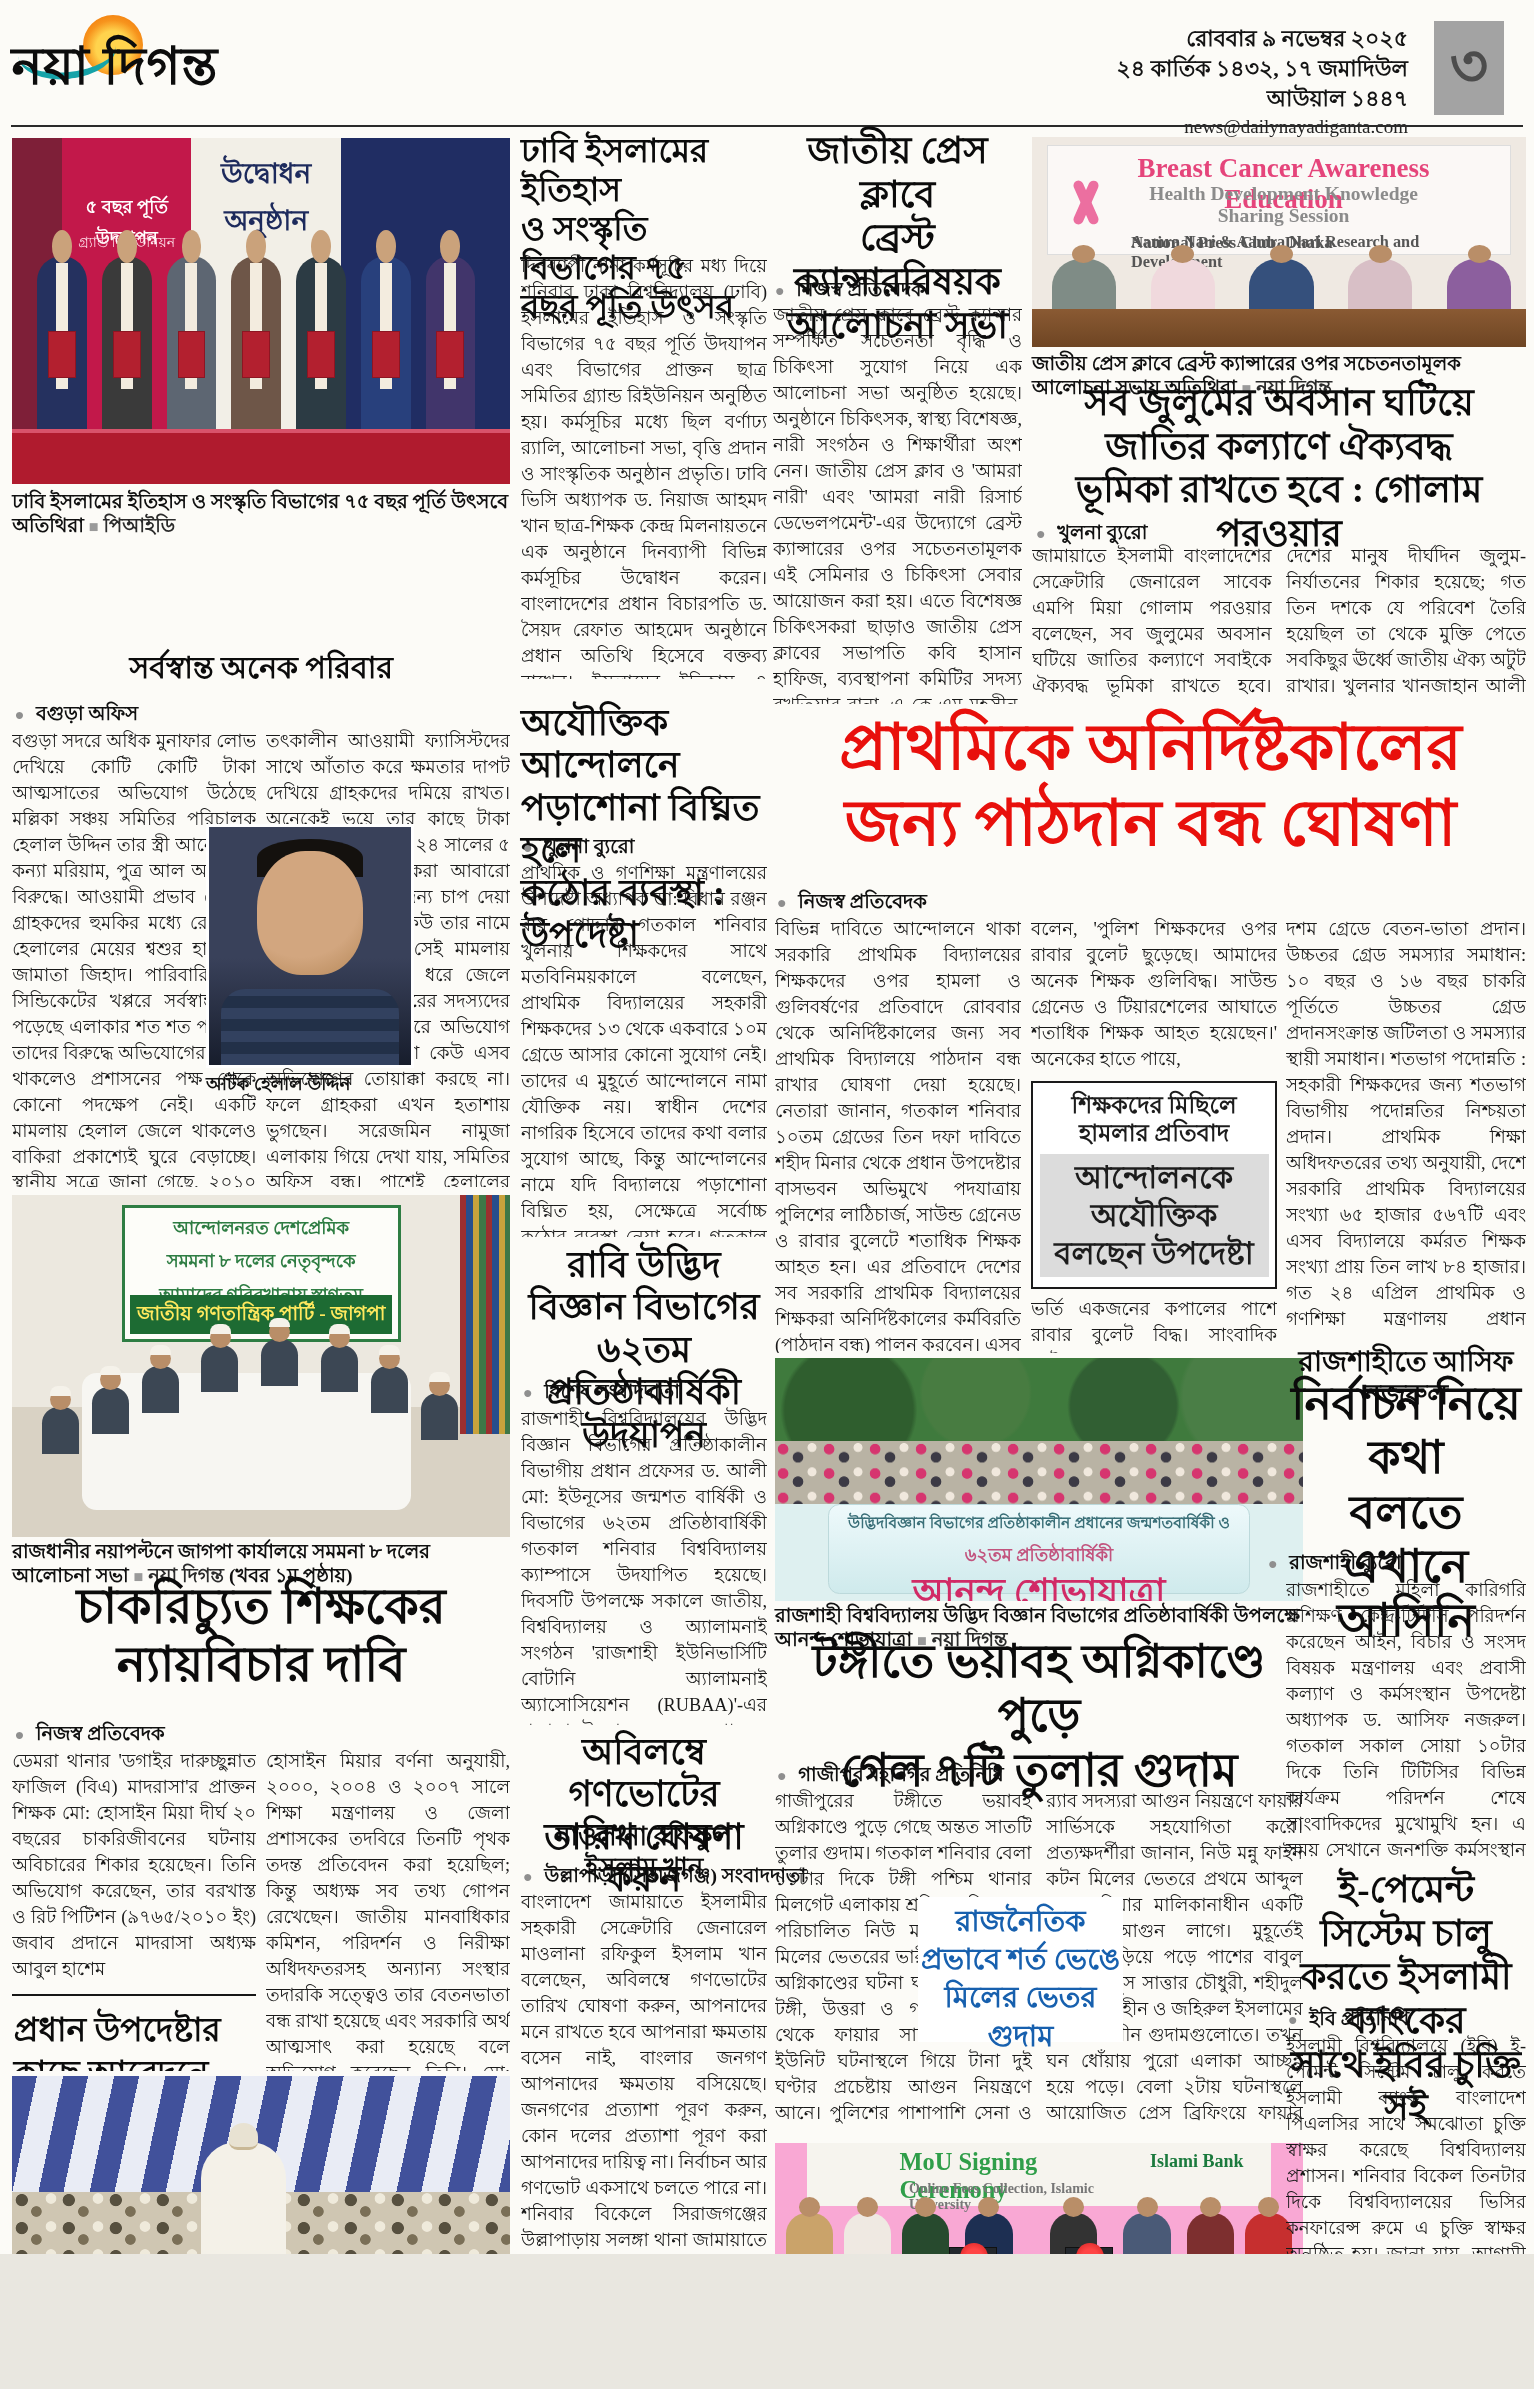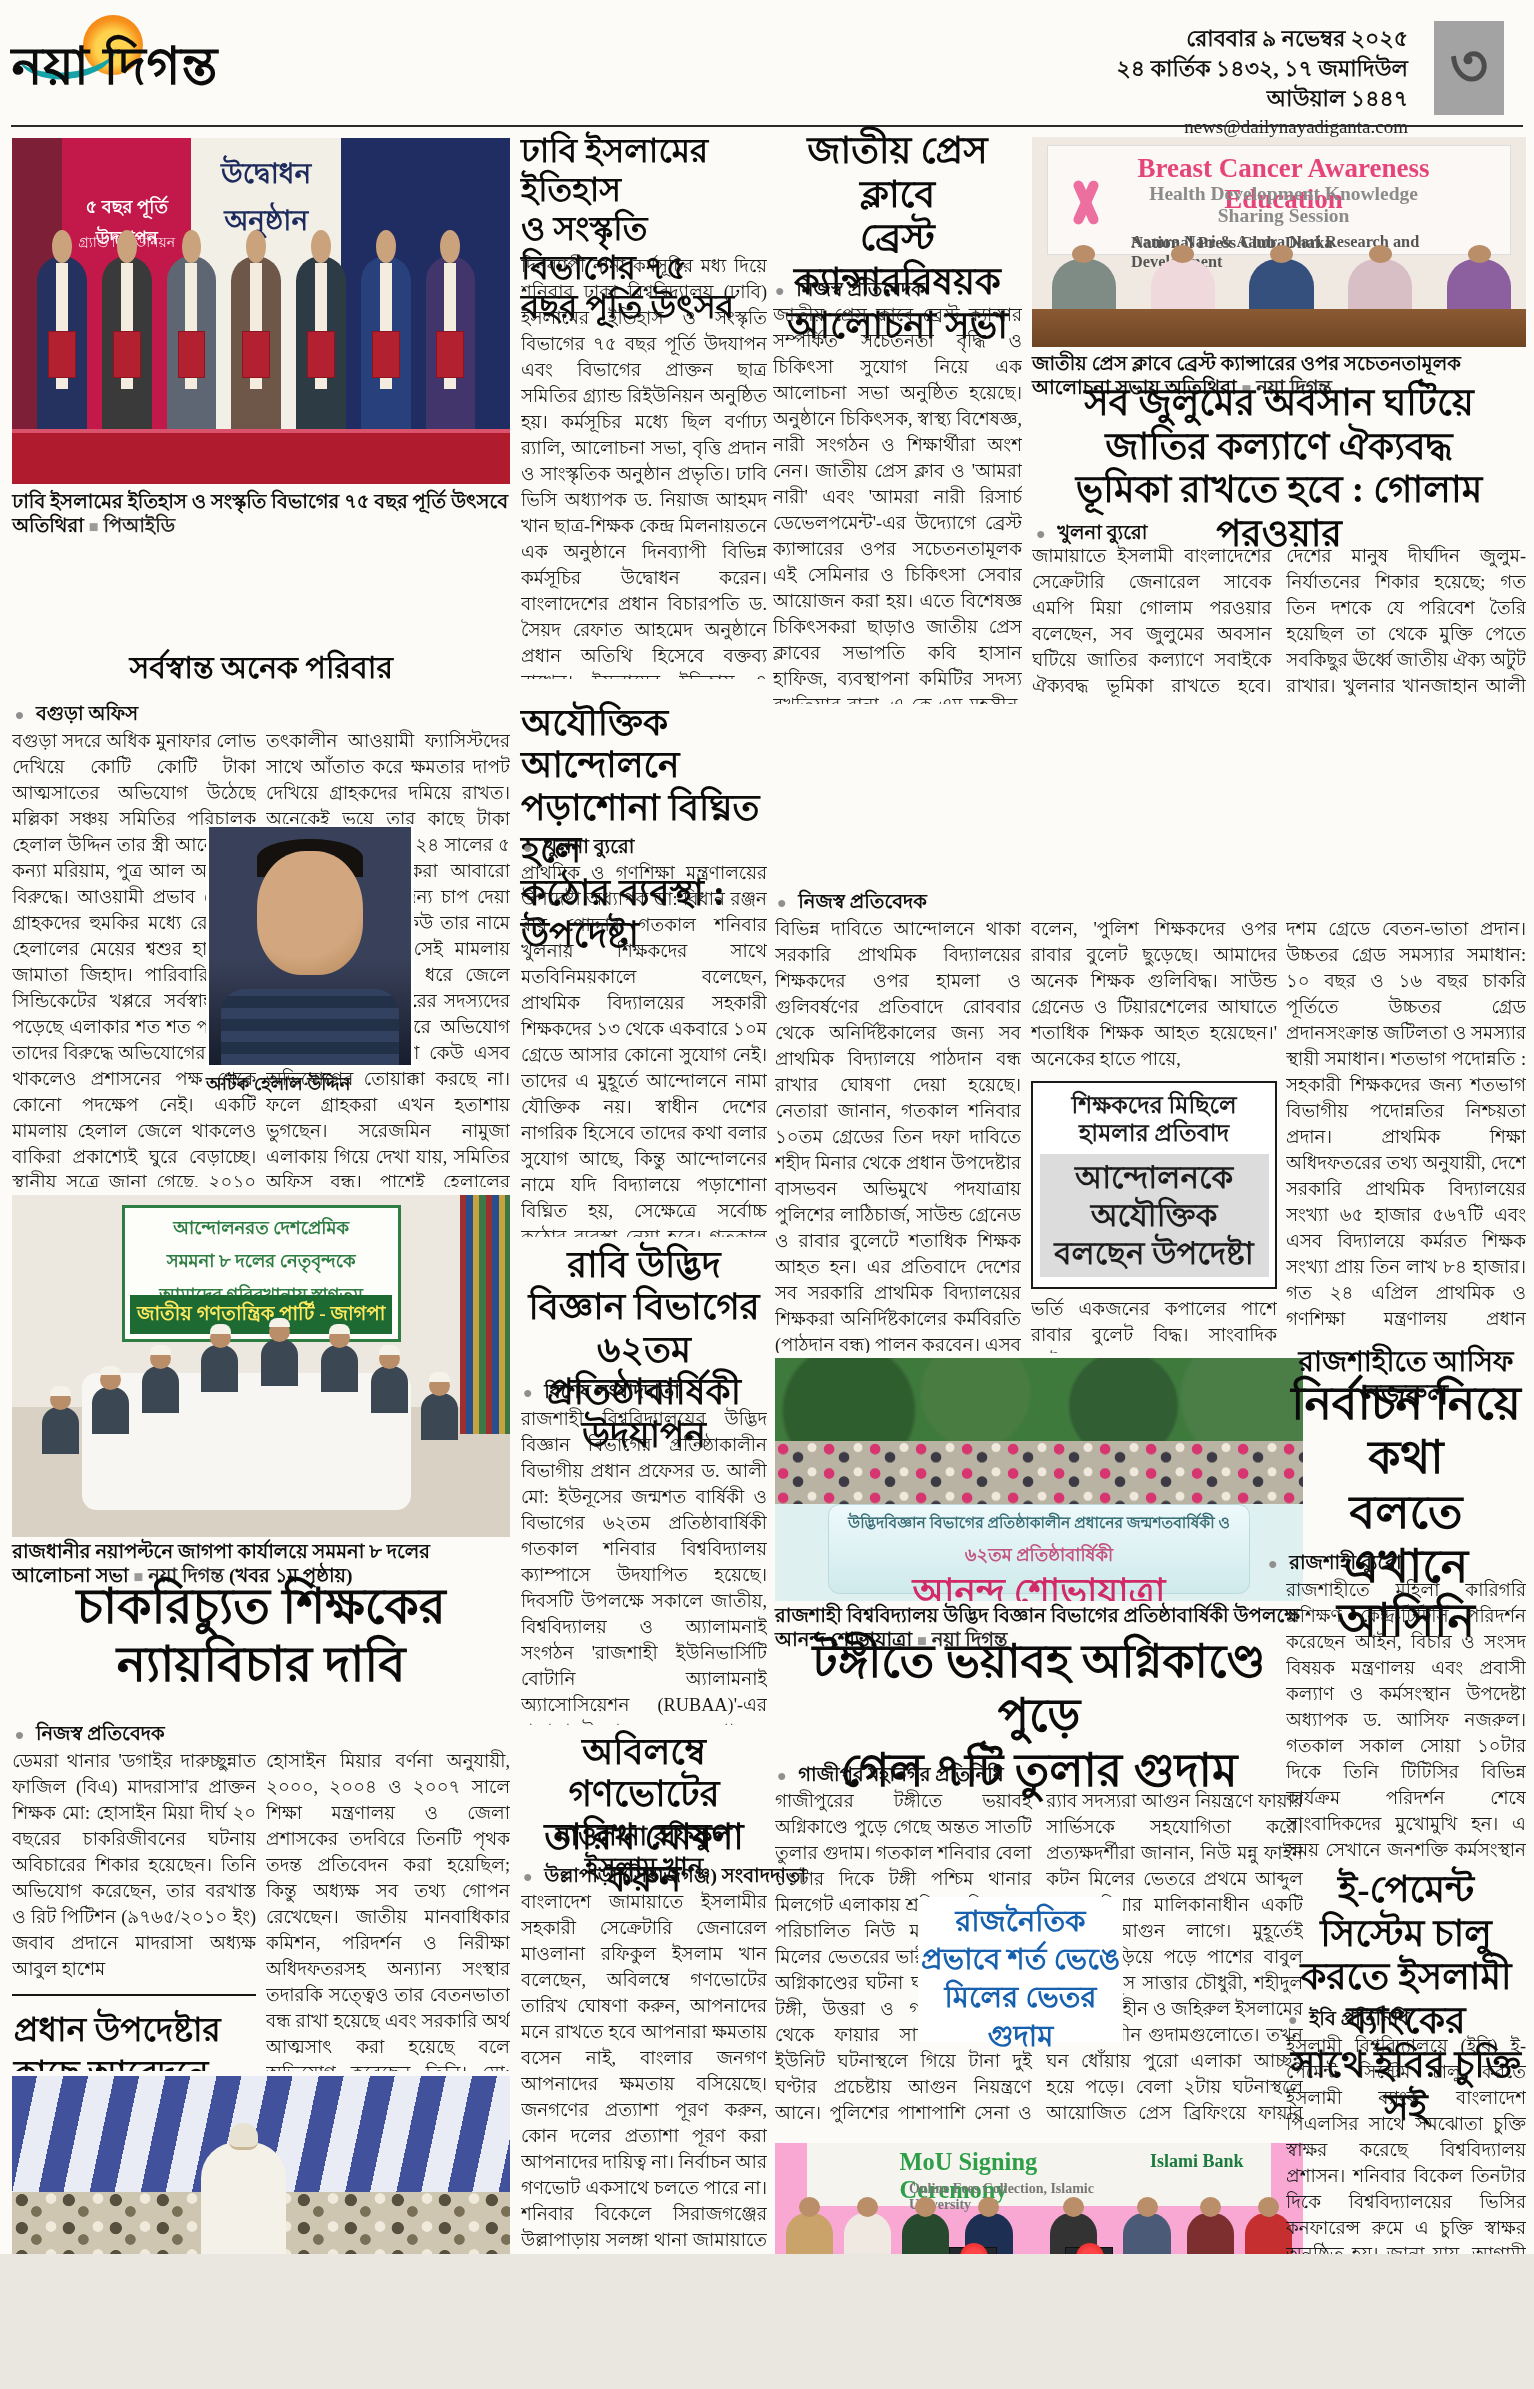--- a/index.html
+++ b/index.html
@@ -290,20 +290,24 @@
     <div>অযৌক্তিক আন্দোলনে</div>
     <div>পড়াশোনা বিঘ্নিত হলে</div>
     <div>কঠোর ব্যবস্থা : উপদেষ্টা</div>
   </div>
   <div class="byline" style="left:523px;top:832px;">
     <span class="dot">●</span>
     <span>খুলনা ব্যুরো</span>
   </div>
   <div class="body-txt" style="left:521px;top:861px;width:246px;height:376px;">প্রাথমিক ও গণশিক্ষা মন্ত্রণালয়ের উপদেষ্টা অধ্যাপক ডা: বিধান রঞ্জন রায় পোদ্দার গতকাল শনিবার খুলনায় শিক্ষকদের সাথে মতবিনিময়কালে বলেছেন, প্রাথমিক বিদ্যালয়ের সহকারী শিক্ষকদের ১৩ থেকে একবারে ১০ম গ্রেডে আসার কোনো সুযোগ নেই। তাদের এ মুহূর্তে আন্দোলনে নামা যৌক্তিক নয়। স্বাধীন দেশের নাগরিক হিসেবে তাদের কথা বলার সুযোগ আছে, কিন্তু আন্দোলনের নামে যদি বিদ্যালয়ে পড়াশোনা বিঘ্নিত হয়, সেক্ষেত্রে সর্বোচ্চ কঠোর ব্যবস্থা নেয়া হবে। গতকাল প্রাথমিক শিক্ষা বিভাগের আয়োজনে খুলনা জেলা শিল্পকলা একাডেমিতে বিভাগের তিন জেলা সাতক্ষীরা, খুলনা ও বাগেরহাটের প্রাথমিক বিদ্যালয়ের প্রধান শিক্ষকদের সাথে মতবিনিময় সভা শেষে উপদেষ্টা সাংবাদিকদের এসব কথা বলেন। অধ্যাপক ডা: বিধান রঞ্জন রায় পোদ্দার বলেন, বেশির ভাগ শিক্ষক মনে করেন ১০ম গ্রেডের এই দাবি অযৌক্তিক। কেননা সরকার প্রধান শিক্ষকদের ১০ম গ্রেডে উন্নীত করা হয়েছে। সাধারণ শিক্ষকদের সংখ্যা অনেক বেশি, তাই এখনই এটি সম্ভব নয়। তবে তারা যেন ১১তম গ্রেড পেতে পারেন, সে জন্য আমরা কাজ করছি। এর আগে সকাল থেকে প্রাথমিক শিক্ষার গুণগত  ■ ৪র্থ পৃ: ৫-এর কলামে</div>
 
+  <div class="art-head center red" style="left:773px;top:710px;width:755px;font-size:64px;">
+    <div>প্রাথমিকে অনির্দিষ্টকালের</div>
+    <div>জন্য পাঠদান বন্ধ ঘোষণা</div>
+  </div>
   <div class="byline" style="left:777px;top:887px;">
     <span class="dot">●</span>
     <span>নিজস্ব প্রতিবেদক</span>
   </div>
   <div class="body-txt" style="left:775px;top:917px;width:246px;height:436px;">বিভিন্ন দাবিতে আন্দোলনে থাকা সরকারি প্রাথমিক বিদ্যালয়ের শিক্ষকদের ওপর হামলা ও গুলিবর্ষণের প্রতিবাদে রোববার থেকে অনির্দিষ্টকালের জন্য সব প্রাথমিক বিদ্যালয়ে পাঠদান বন্ধ রাখার ঘোষণা দেয়া হয়েছে। নেতারা জানান, গতকাল শনিবার ১০তম গ্রেডের তিন দফা দাবিতে শহীদ মিনার থেকে প্রধান উপদেষ্টার বাসভবন অভিমুখে পদযাত্রায় পুলিশের লাঠিচার্জ, সাউন্ড গ্রেনেড ও রাবার বুলেটে শতাধিক শিক্ষক আহত হন। এর প্রতিবাদে দেশের সব সরকারি প্রাথমিক বিদ্যালয়ের শিক্ষকরা অনির্দিষ্টকালের কর্মবিরতি (পাঠদান বন্ধ) পালন করবেন। এসব ঘটনার প্রতিবাদে রোববার থেকে শহীদ মিনারে অবস্থানের পাশাপাশি সারা দেশের সব প্রাথমিক বিদ্যালয়ে পূর্ণদিবস কর্মবিরতি চলবে'। এর আগে তিনি</div>
   <div class="abs" style="left:1031px;top:917px;width:246px;height:436px;overflow:hidden;">
     <div class="body-txt" style="position:static;">বলেন, 'পুলিশ শিক্ষকদের ওপর রাবার বুলেট ছুড়েছে। আমাদের অনেক শিক্ষক গুলিবিদ্ধ। সাউন্ড গ্রেনেড ও টিয়ারশেলের আঘাতে শতাধিক শিক্ষক আহত হয়েছেন।' অনেকের হাতে পায়ে,</div>
     <div class="box-sub" style="position:static;margin:8.1px 0;">
       <div class="bs1">শিক্ষকদের মিছিলে হামলার প্রতিবাদ</div>
       <div class="bs2">আন্দোলনকে অযৌক্তিক বলছেন উপদেষ্টা</div>

